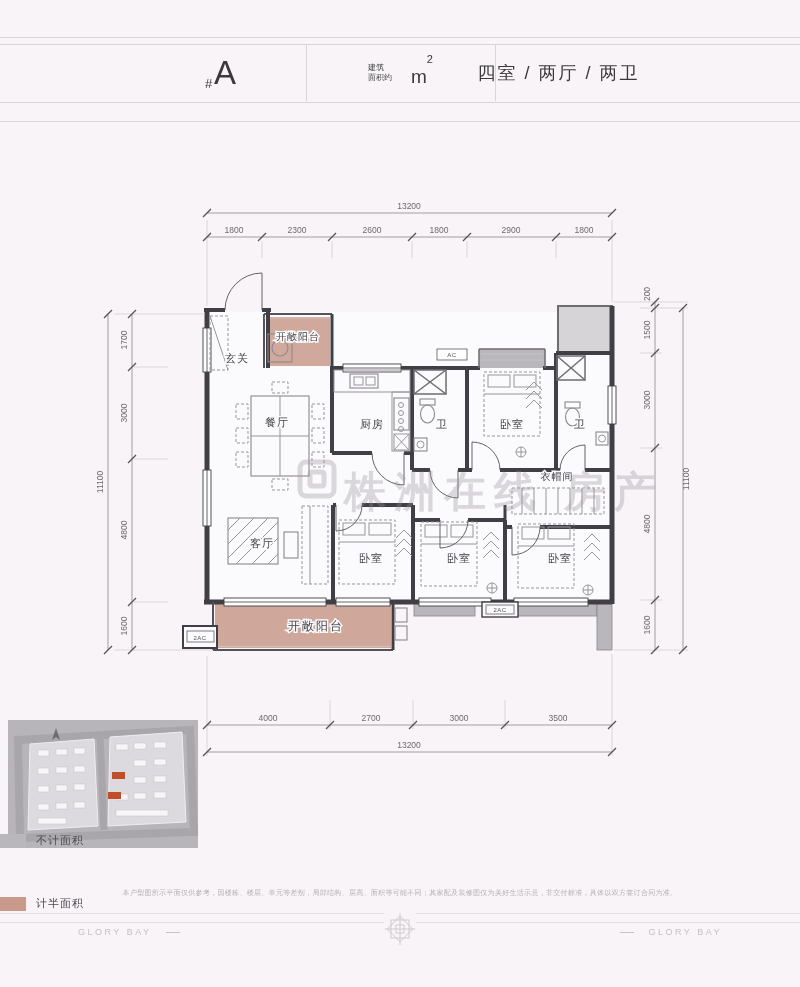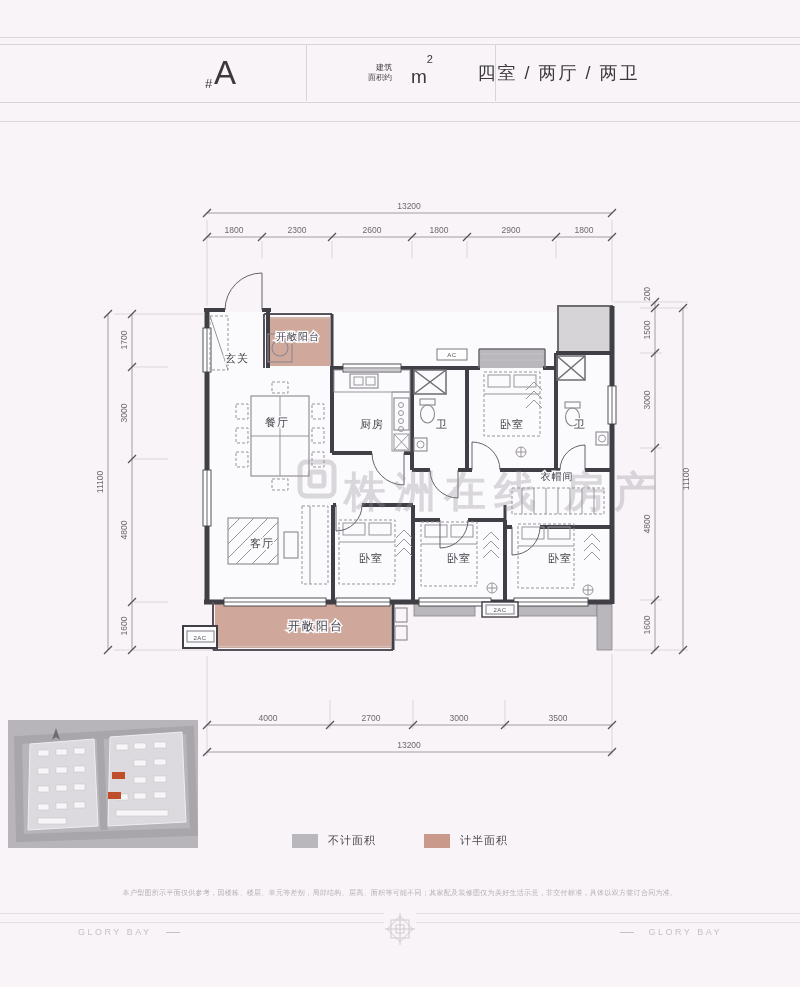--- a/index.html
+++ b/index.html
@@ -11,21 +11,21 @@
   }
   .abs{position:absolute;}
   
   .rule{position:absolute;left:0;width:800px;height:1px;background:#ddd7dc;}
   .hband{position:absolute;left:0;top:44px;width:800px;height:57px;
          border-top:1px solid #d9d4d8;border-bottom:1px solid #d9d4d8;}
   .hdiv{position:absolute;top:44px;height:57px;width:1px;background:#d9d4d8;}
   .hcell{position:absolute;top:44px;height:57px;display:flex;align-items:center;justify-content:center;}
   .big{font-size:33px;font-weight:300;letter-spacing:1px;color:#3b393e;}
   .hash{font-size:13px;align-self:flex-end;padding-bottom:10px;margin:0 2px;}
-  .arealbl{font-size:8px;line-height:1.25;text-align:right;margin-right:17px;color:#3b393e;}
+  .arealbl{font-size:8px;line-height:1.25;text-align:left;margin-right:17px;color:#3b393e;}
   .unit{font-size:19px;font-weight:300;margin-left:2px;align-self:center;padding-top:8px;}
   .sup{font-size:11px;position:relative;top:-14px;font-weight:300;}
   .roomsline{font-size:18px;letter-spacing:2px;color:#3b393e;}
   
   svg text{font-family:"Liberation Sans", sans-serif;}
   .w5{stroke:#403f45;stroke-width:5;fill:none;}
   .w4{stroke:#403f45;stroke-width:4;fill:none;}
   .w3{stroke:#403f45;stroke-width:3;fill:none;}
   .w2{stroke:#55525a;stroke-width:2;fill:none;}
   .gw{stroke:#6f6c72;fill:none;}
@@ -40,21 +40,21 @@
   .ext{stroke:#cfc9cf;stroke-width:0.7;}
   text.dim{fill:#6e696f;font-size:8.5px;}
   text.room{fill:#45434a;font-size:11px;letter-spacing:1px;font-weight:500;
             paint-order:stroke;stroke:#fbfafc;stroke-width:3px;}
   text.room-s{font-size:10px;}
   text.room-b{font-size:12px;letter-spacing:2px;}
   text.acl{fill:#55525a;font-size:6px;letter-spacing:0.5px;}
   .wm{fill:rgba(150,144,152,0.32);font-size:42px;font-weight:bold;letter-spacing:8px;}
   .wmbox{stroke:rgba(150,144,152,0.32);stroke-width:5;fill:none;}
   
-  .legend{position:absolute;left:0;top:833px;width:800px;display:flex;justify-content:center;gap:48px;}
+  .legend{position:absolute;left:0;top:833px;width:800px;display:flex;justify-content:center;gap:48px;flex-direction:column;}
   .leg-item{display:flex;align-items:center;gap:10px;}
   .swatch{width:26px;height:14px;}
   .leg-lbl{font-size:11px;color:#4b4950;letter-spacing:1px;}
   
   .disclaimer{position:absolute;left:0;top:888px;width:800px;text-align:center;
               font-size:7px;letter-spacing:0.3px;color:#b6b0b6;}
   .fline{position:absolute;left:0;width:800px;height:1px;background:#e3dee2;}
   .brand{position:absolute;top:927px;display:flex;align-items:center;gap:14px;
          font-size:9px;letter-spacing:2.5px;color:#c7c1c7;}
   .bdash{width:14px;height:1px;background:#c7c1c7;}

